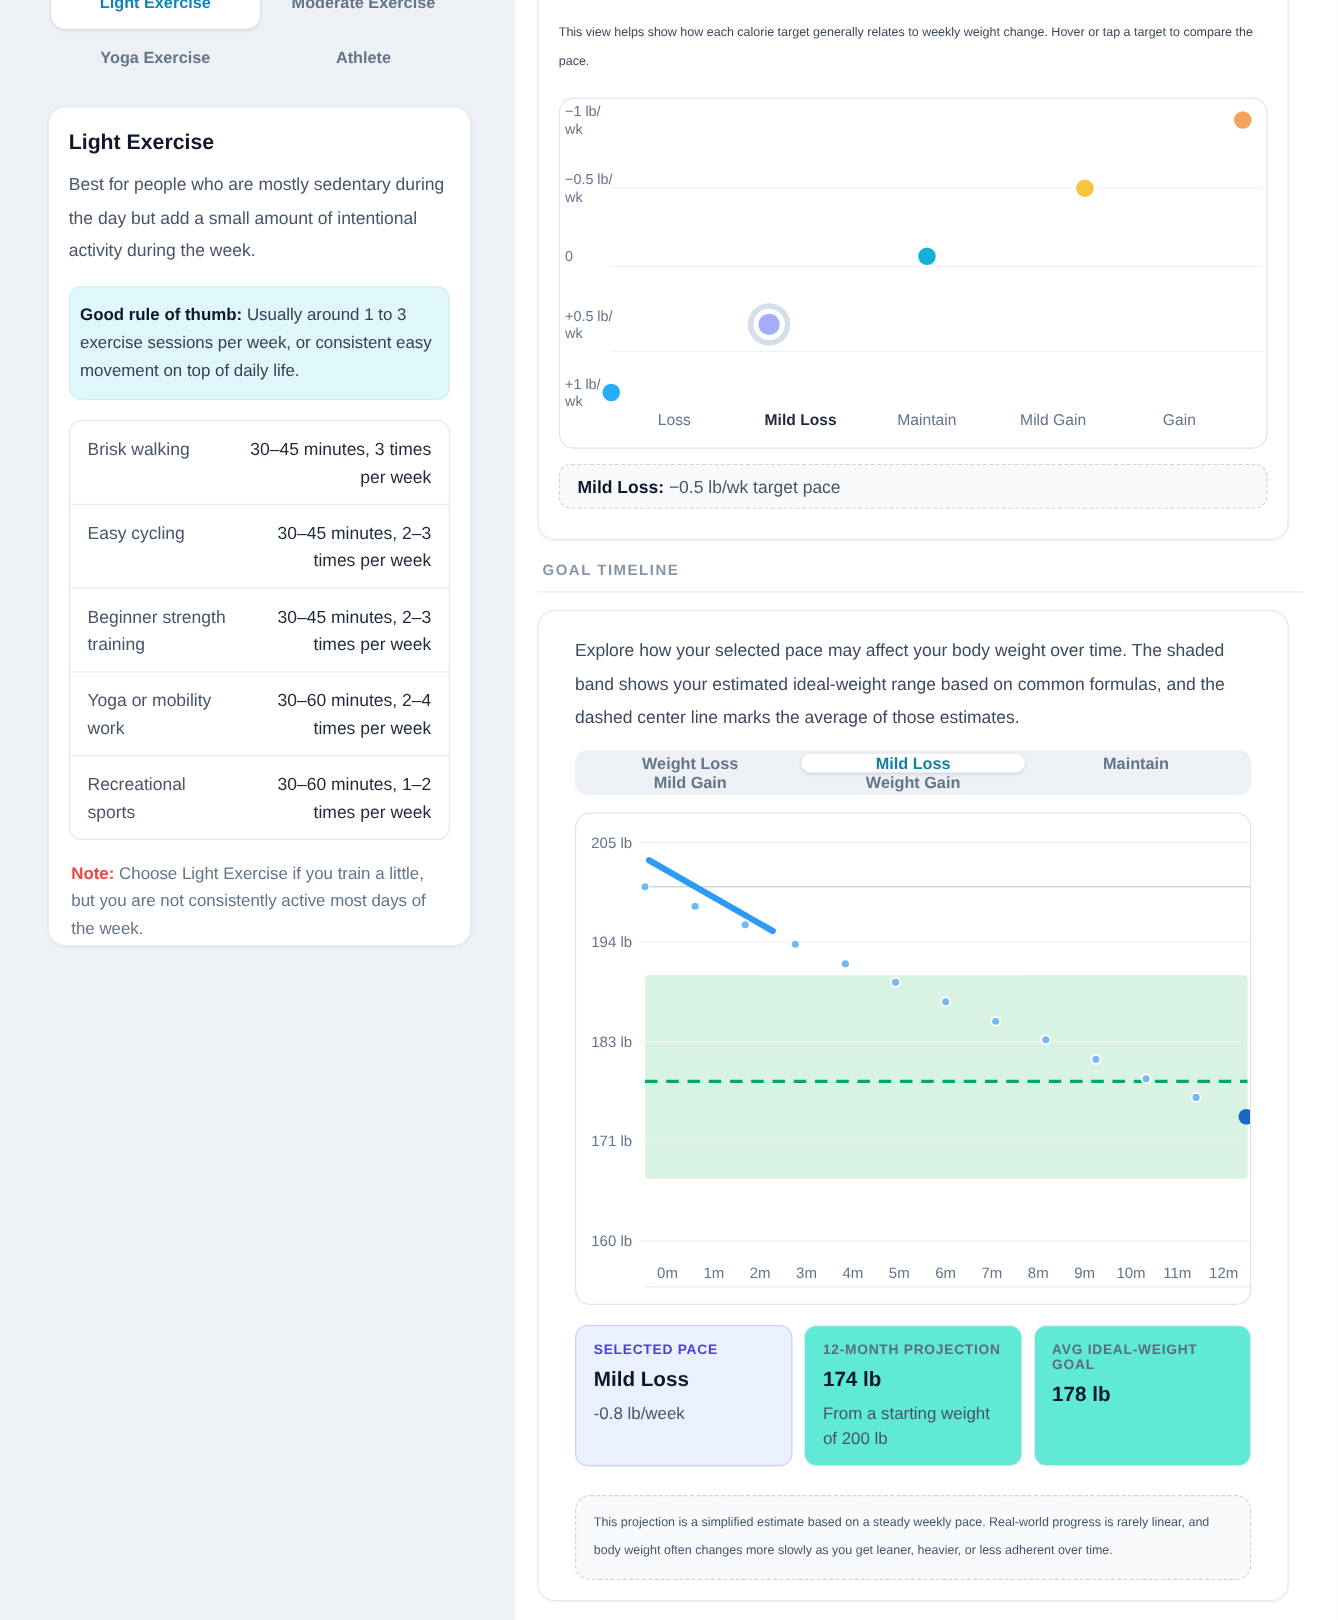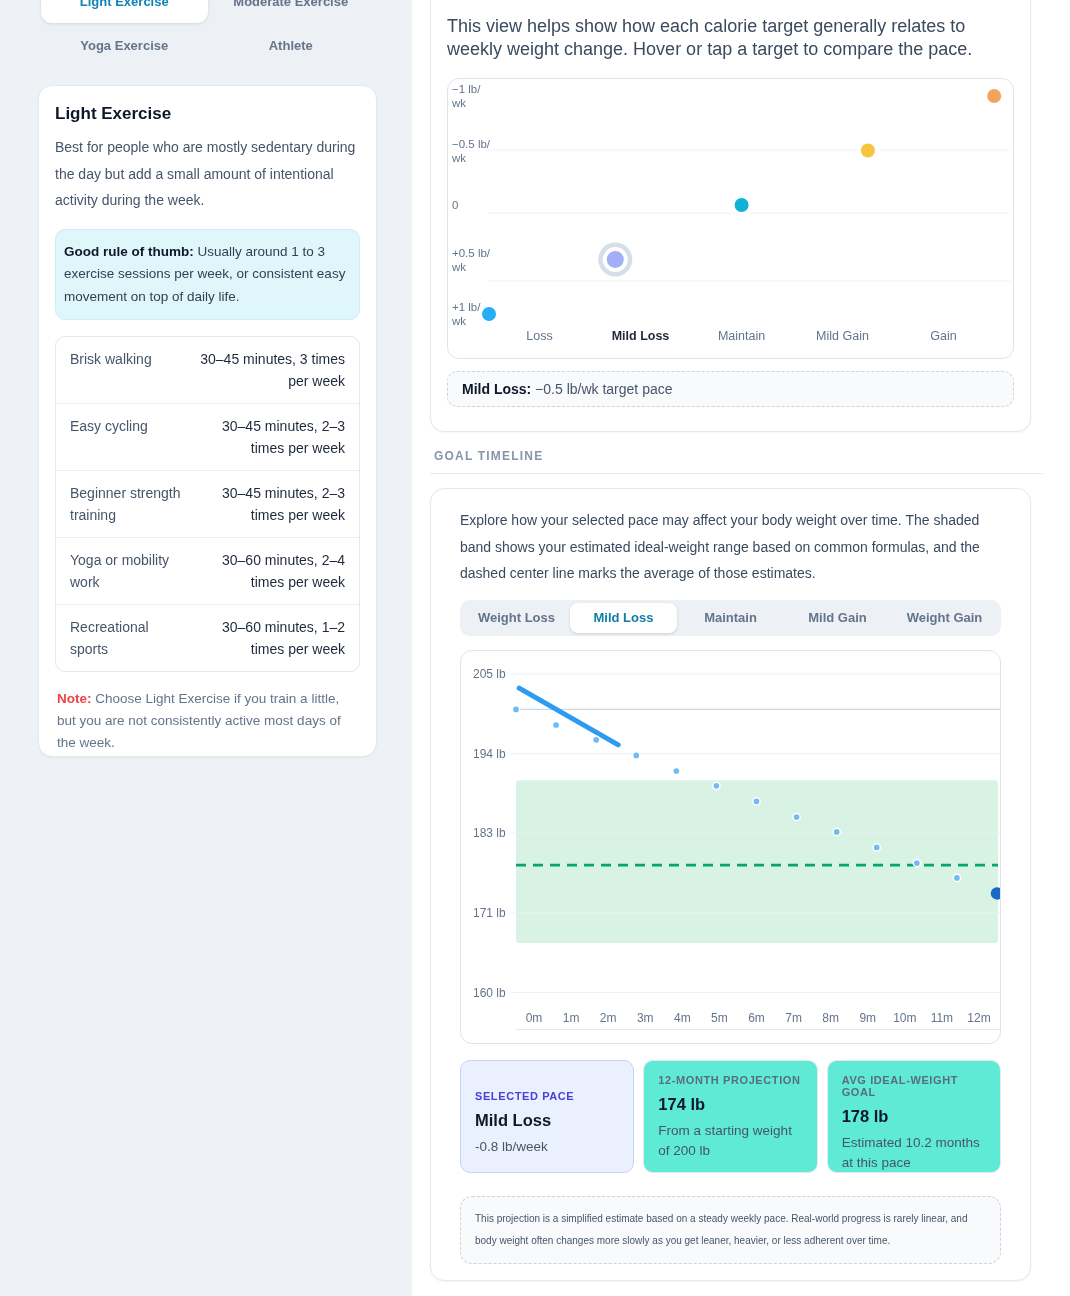--- a/index.html
+++ b/index.html
@@ -25,42 +25,42 @@
   .act-row{display:flex;justify-content:flex-start;gap:2px;padding:11px 14px;border-top:1px solid #e9eef4;}
   .act-row:first-child{border-top:none;}
   .act-row .a-name{width:128px;font-size:14px;line-height:22px;color:#475569;}
   .act-row .a-sched{width:178px;font-size:14px;line-height:22px;color:#1e293b;text-align:right;}
   .note{margin:16px 2px 0;font-size:13.5px;line-height:22px;color:#64748b;}
   .note b{color:#ef4444;}
 
   
   .right-panel{position:absolute;left:412px;top:0;width:658px;height:1296px;background:#fff;}
   .pace-card{position:absolute;left:18px;top:-14px;width:601px;height:446px;padding:28px 16px 20px;}
-  .intro{margin:0;font-size:18px;line-height:23px;color:#3b4a5e;}
+  .intro{margin:0;font-size:10px;line-height:23px;color:#3b4a5e;}
   .intro2{margin:0;font-size:14px;line-height:26.5px;color:#3b4a5e;}
   .chart-panel{border:1px solid #dfe5ed;border-radius:12px;background:#fff;overflow:hidden;}
   .scatter-wrap{margin-top:17px;height:281px;}
   .status-box{margin-top:12px;border:1.5px dashed #c9d4e0;border-radius:10px;background:#f8fafc;
               padding:9px 14px;font-size:14px;color:#475569;}
   .status-box b{color:#0f172a;}
   .section-wrap{position:absolute;left:18px;top:449px;width:613px;}
   .section-label{font-size:12px;font-weight:700;letter-spacing:1.2px;color:#8795a9;padding-left:4px;}
   .section-wrap hr{border:none;border-top:1px solid #e7ecf2;margin:10px 0 0;}
   .timeline-card{position:absolute;left:18px;top:488px;width:601px;height:793px;padding:18px 29px;}
   .seg-row{margin-top:13px;height:36px;background:#edf0f5;border-radius:10px;padding:3px;
-           display:grid;grid-template-columns:repeat(5,1fr);text-align:center;}
+           display:grid;grid-template-columns:repeat(3,1fr);text-align:center;}
   .seg-row .seg{display:flex;align-items:center;justify-content:center;font-size:13px;font-weight:700;
                 color:#64748b;border-radius:8px;cursor:pointer;}
   .seg-row .seg.active{background:#fff;color:#0e7fa6;box-shadow:0 1px 3px rgba(15,23,42,.14);}
   .tl-wrap{margin-top:14px;height:394px;}
   .stats-row{margin-top:16px;display:grid;grid-template-columns:1fr 1fr 1fr;gap:9px;}
   .stat{border:1px solid #e2e8f0;border-radius:10px;background:#5eead4;padding:13px 14px;height:113px;}
   .stat.selected{background:#eaf0fd;border-color:#c6d3f7;}
   .stat .s-label{font-size:11px;font-weight:700;letter-spacing:.6px;color:#5b6b80;}
-  .stat.selected .s-label{color:#4a3fd8;margin-top:16px;}
+  .stat.selected .s-label{color:#4a3fd8;}
   .stat .s-value{margin-top:9px;font-size:16.5px;font-weight:700;color:#0f172a;}
   .stat .s-sub{margin-top:7px;font-size:13.5px;line-height:20px;color:#475569;}
   .disclaimer{margin-top:23px;border:1.5px dashed #c9d4e0;border-radius:12px;background:#f8fafc;
               padding:11px 14px;font-size:10px;line-height:22px;color:#475569;}
   svg text{font-family:"Liberation Sans","DejaVu Sans",sans-serif;}
 </style>
 </head>
 <body>
 
 <div class="page">
@@ -222,19 +222,18 @@
             <div class="s-sub">-0.8 lb/week</div>
           </div>
           <div class="stat">
             <div class="s-label">12-MONTH PROJECTION</div>
             <div class="s-value">174 lb</div>
             <div class="s-sub">From a starting weight of 200 lb</div>
           </div>
           <div class="stat">
             <div class="s-label">AVG IDEAL-WEIGHT GOAL</div>
             <div class="s-value">178 lb</div>
-            <div class="s-sub">Estimated 10.2 months at this pace</div>
           </div>
         </div>
       <div class="disclaimer">This projection is a simplified estimate based on a steady weekly pace. Real-world progress is rarely linear, and body weight often changes more slowly as you get leaner, heavier, or less adherent over time.</div>
     </div>
   </div>
 </div>
 
 </body></html>

